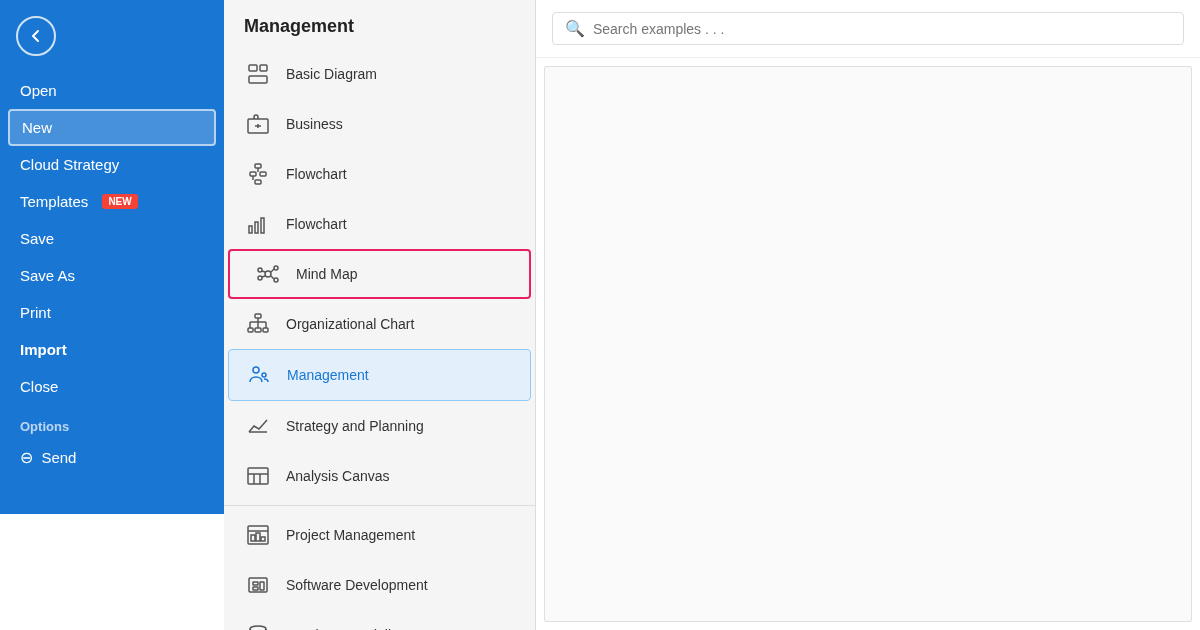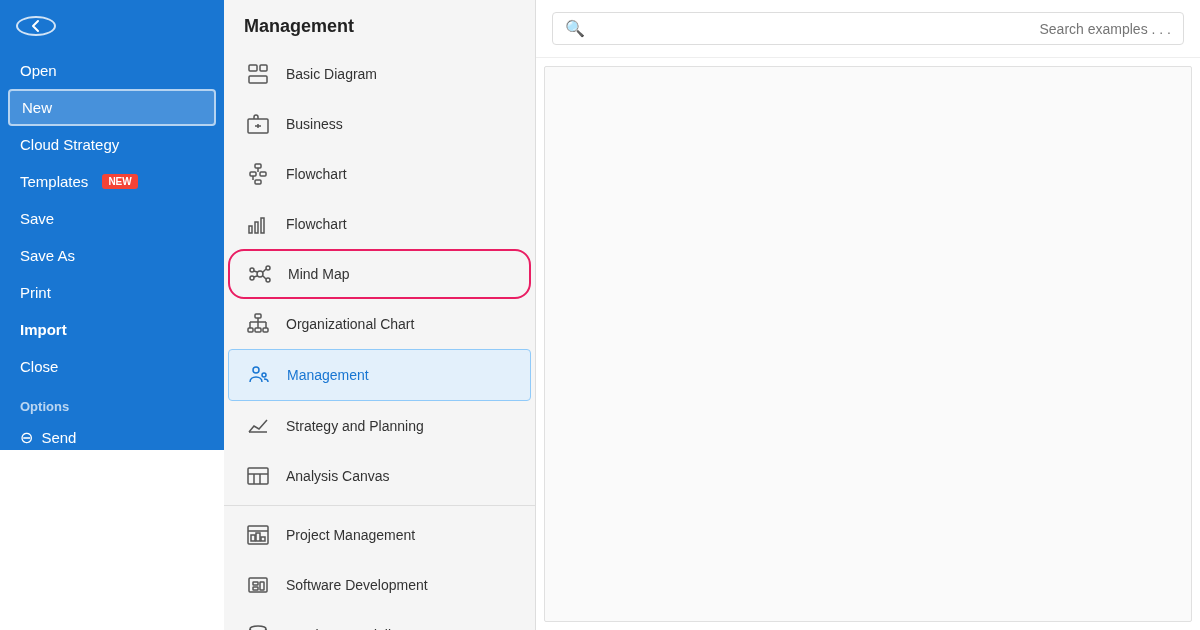--- a/index.html
+++ b/index.html
@@ -2,21 +2,21 @@
 <html><head>
   <meta charset="utf-8">
   <style>
     * { margin: 0; padding: 0; box-sizing: border-box; }
     body { width: 1200px; height: 630px; overflow: hidden; font-family: 'Segoe UI', Arial, sans-serif; display: flex; }
 
     
     .sidebar {
       width: 224px;
       background: #1976d2;
-      height: 450px;
+      height: 514px;
       display: flex;
       flex-direction: column;
       flex-shrink: 0;
       text-align: center;
     }
 
     .sidebar-back-btn {
       width: 40px;
       height: 40px;
       border-radius: 50%;
@@ -123,23 +123,23 @@
       background: #e3f0fb;
       color: #1976d2;
       border: 1.5px solid #90caf9;
       border-radius: 4px;
       margin: 0 4px;
       padding: 11px 16px;
     }
 
     .menu-item.mind-map-item {
       border: 2px solid #e91e63;
-      border-radius: 16px;
+      border-radius: 4px;
       margin: 0 4px;
-      padding: 9px 16px;
+      padding: 9px 24px;
     }
 
     .menu-icon {
       width: 28px;
       height: 28px;
       display: flex;
       align-items: center;
       justify-content: center;
       flex-shrink: 0;
       color: #555;
@@ -172,21 +172,20 @@
     }
 
     .search-input {
       flex: 1;
       border: 1px solid #ddd;
       border-radius: 4px;
       padding: 8px 12px;
       font-size: 14px;
       color: #999;
       outline: none;
-      text-align: right;
     }
 
     .search-bar-inner {
       flex: 1;
       display: flex;
       align-items: center;
       border: 1px solid #ddd;
       border-radius: 4px;
       padding: 6px 12px;
       background: white;

